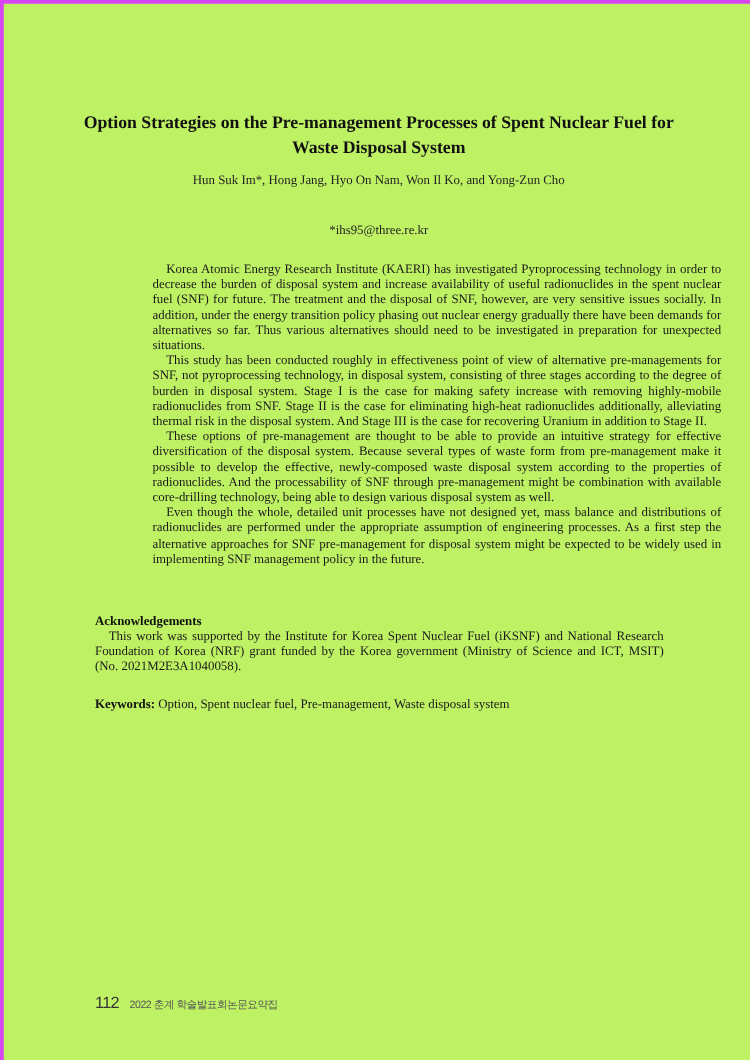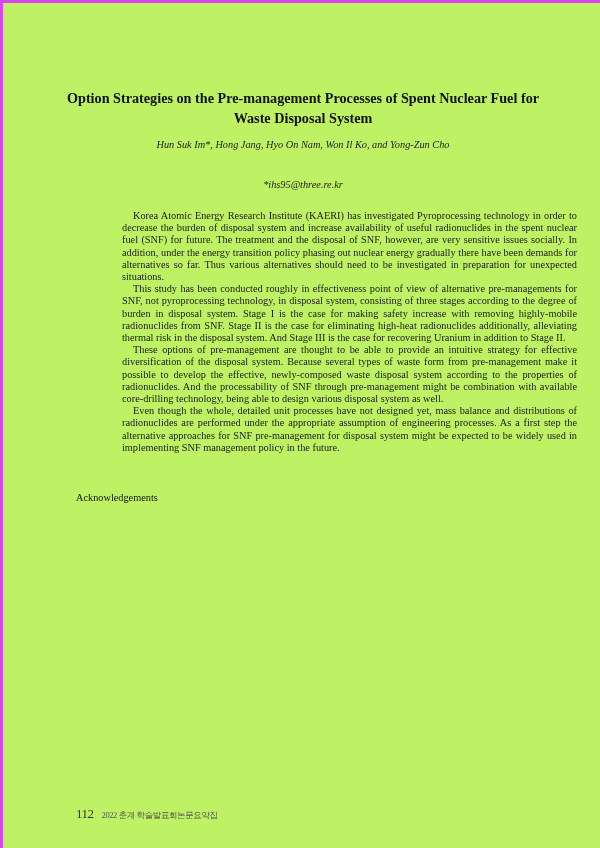--- a/index.html
+++ b/index.html
@@ -18,73 +18,73 @@
     font-weight: bold;
     font-size: 14.2px;
     line-height: 20px;
     color: #111;
   }
   .authors, .affil, .email {
     position: absolute; left: 40px; width: 520px;
     text-align: center;
     font-size: 10.3px;
     color: #222;
-    font-style: italic;
   }
   .authors { top: 136px; }
   .affil { top: 156px; }
   .email { top: 176px; }
   .body {
     position: absolute; left: 73px; top: 207px; width: 455px;
     font-size: 10.3px;
     line-height: 12.2px;
     text-align: justify;
     color: #1a1a1a;
     margin-left: 46px;
   }
   .body p { margin: 0; text-indent: 11px; }
   .ack-head {
     position: absolute; left: 73px; top: 489px;
-    font-size: 10.3px; font-weight: normal; color: #111;
+    font-size: 10.3px; font-weight: bold; color: #111;
   }
   .ack-body {
     position: absolute; left: 73px; top: 501px; width: 455px;
     font-size: 10.3px; line-height: 12.2px; text-align: justify;
     text-indent: 11px; margin: 0; color: #1a1a1a;
   }
   .keywords {
     position: absolute; left: 73px; top: 555px; width: 455px;
     font-size: 10.3px; color: #1a1a1a;
   }
   .keywords b { color: #111; }
   .footer {
     position: absolute; left: 73px; top: 790px;
-    font-family: Liberation Serif, serif;
+    font-family: Liberation Sans, sans-serif;
     color: #444;
     white-space: nowrap;
-    margin-top: 11px;
   }
   .footer .pgnum { font-size: 13px; color: #333; letter-spacing: -0.5px; }
   .footer .journal { font-size: 8.5px; color: #555; margin-left: 4px; letter-spacing: -0.4px; }
 </style>
 </head>
 <body>
 
 <div class="page">
   <div class="title">Option Strategies on the Pre-management Processes of Spent Nuclear Fuel for Waste Disposal System</div>
   <div class="authors">Hun Suk Im*, Hong Jang, Hyo On Nam, Won Il Ko, and Yong-Zun Cho</div>
   <div class="email">*ihs95@three.re.kr</div>
 
   <div class="body">
     <p>Korea Atomic Energy Research Institute (KAERI) has investigated Pyroprocessing technology in order to decrease the burden of disposal system and increase availability of useful radionuclides in the spent nuclear fuel (SNF) for future. The treatment and the disposal of SNF, however, are very sensitive issues socially. In addition, under the energy transition policy phasing out nuclear energy gradually there have been demands for alternatives so far. Thus various alternatives should need to be investigated in preparation for unexpected situations.</p>
     <p>This study has been conducted roughly in effectiveness point of view of alternative pre-managements for SNF, not pyroprocessing technology, in disposal system, consisting of three stages according to the degree of burden in disposal system. Stage I is the case for making safety increase with removing highly-mobile radionuclides from SNF. Stage II is the case for eliminating high-heat radionuclides additionally, alleviating thermal risk in the disposal system. And Stage III is the case for recovering Uranium in addition to Stage II.</p>
     <p>These options of pre-management are thought to be able to provide an intuitive strategy for effective diversification of the disposal system. Because several types of waste form from pre-management make it possible to develop the effective, newly-composed waste disposal system according to the properties of radionuclides. And the processability of SNF through pre-management might be combination with available core-drilling technology, being able to design various disposal system as well.</p>
     <p>Even though the whole, detailed unit processes have not designed yet, mass balance and distributions of radionuclides are performed under the appropriate assumption of engineering processes. As a first step the alternative approaches for SNF pre-management for disposal system might be expected to be widely used in implementing SNF management policy in the future.</p>
   </div>
 
   <div class="ack-head">Acknowledgements</div>
+  <p class="ack-body">This work was supported by the Institute for Korea Spent Nuclear Fuel (iKSNF) and National Research Foundation of Korea (NRF) grant funded by the Korea government (Ministry of Science and ICT, MSIT) (No. 2021M2E3A1040058).</p>
 
+  <div class="keywords"><b>Keywords:</b><span> Option, Spent nuclear fuel, Pre-management, Waste disposal system</span></div>
 
   <div class="footer">
     <span class="pgnum">112</span>
     <span class="journal">2022 춘계 학술발표회논문요약집</span>
   </div>
 </div>
 
 </body></html>

